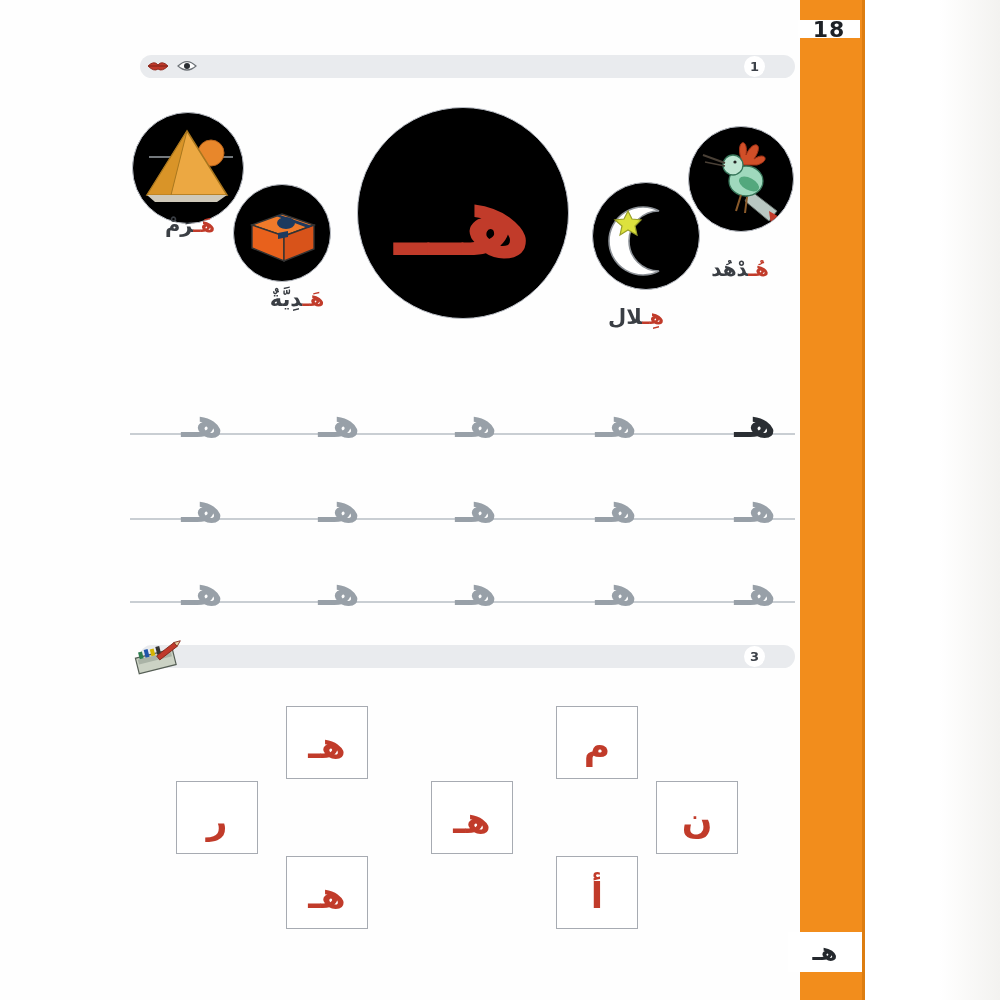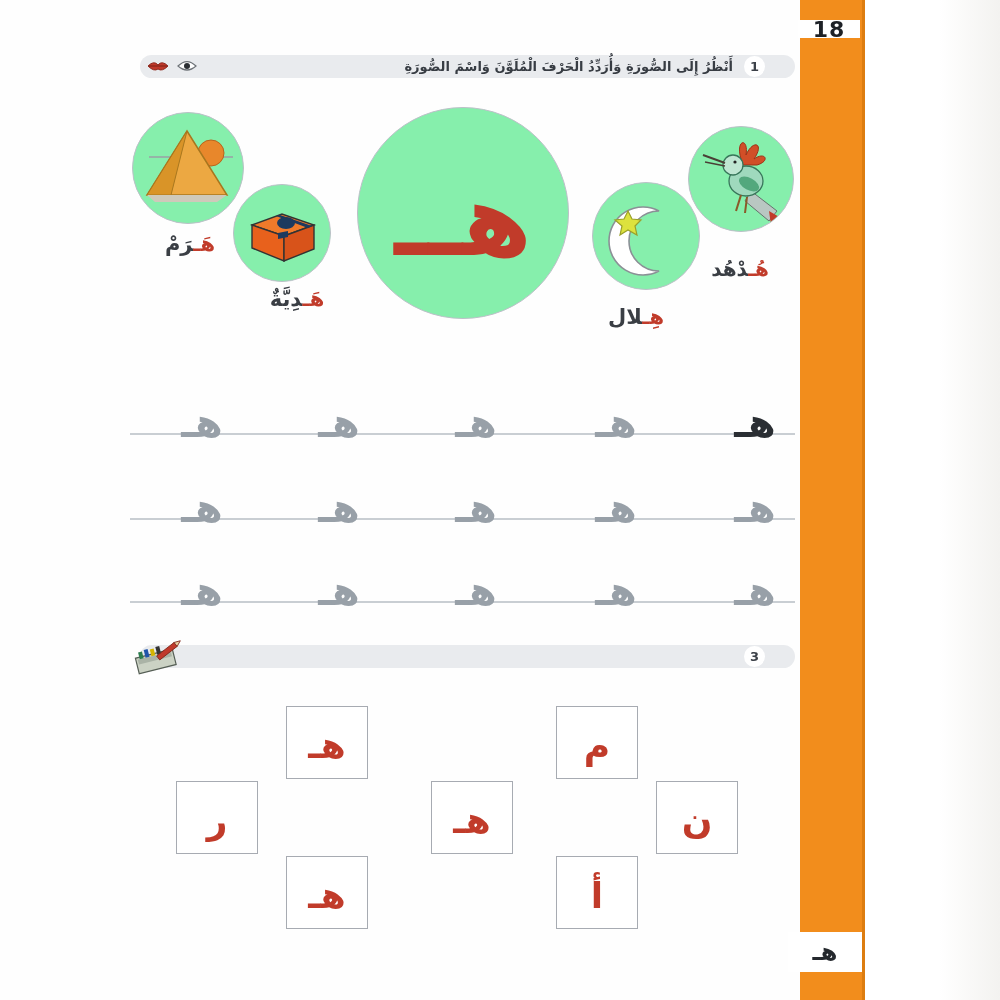--- a/index.html
+++ b/index.html
@@ -21,21 +21,21 @@
   
   .bar{position:absolute;left:140px;width:655px;height:23px;background:#E9EBEE;border-radius:12px;}
   .bar .pill{position:absolute;right:30px;top:1px;width:21px;height:21px;border-radius:50%;
              background:#ffffff;display:flex;align-items:center;justify-content:center;
              font-size:13px;font-weight:bold;color:#3c4148;}
   .bar .txt{position:absolute;right:62px;top:0;line-height:23px;direction:rtl;unicode-bidi:embed;
             font-size:13px;font-weight:600;color:#373c43;white-space:nowrap;}
   .red{color:#C13B2A;}
 
   
-  .circ{position:absolute;border-radius:50%;background:#86efac;border:1px solid #BCC0C8;
+  .circ{position:absolute;border-radius:50%;background:#000000;border:1px solid #BCC0C8;
         display:flex;align-items:center;justify-content:center;overflow:hidden;}
   .bigletter{font-size:100px;font-weight:bold;color:#C13B2A;line-height:1;transform:translateY(8px);}
   .word{position:absolute;direction:rtl;text-align:center;font-size:21px;font-weight:bold;
         color:#3a3e44;line-height:1.3;}
 
   
   .prow{position:absolute;left:130px;width:665px;height:40px;border-bottom:2px solid #C9CED3;}
   .cell{position:absolute;bottom:-10px;width:60px;text-align:center;font-size:40px;font-weight:bold;
         color:#98A0A8;line-height:1;}
   .cell.model{color:#2A2E33;}
@@ -64,34 +64,33 @@
         <path d="M4,9 Q10,3 14,8 Q18,3 24,9 Q18,15 14,12 Q10,15 4,9 Z" fill="#C0392B" stroke="#8e2a1f" stroke-width="1"></path>
         <path d="M5,9 L23,9" stroke="#7a2217" stroke-width="1"></path>
       </svg>
     </span>
     <span class="bar-icons" style="left:36px;top:3px;">
       <svg width="22" height="14" viewBox="0 0 22 14">
         <path d="M2,7 Q11,-2 20,7 Q11,15 2,7 Z" fill="#ffffff" stroke="#6d7277" stroke-width="1.2"></path>
         <circle cx="11" cy="7" r="3" fill="#2b2f33"></circle>
       </svg>
     </span>
-    <span class="txt">أَنْظُرُ إِلَى الصُّورَةِ وَأُرَدِّدُ الْحَرْفَ الْمُلَوَّنَ وَاسْمَ الصُّورَةِ</span>
     <span class="pill">1</span>
   </div>
 
   <div class="circ" style="left:132px;top:112px;width:110px;height:110px;">
     <svg width="106" height="106" viewBox="0 0 106 106">
       <line x1="14" y1="42" x2="98" y2="42" stroke="#9aa0a6" stroke-width="1.5"></line>
       <circle cx="76" cy="38" r="13" fill="#E8872B" stroke="#b8641c" stroke-width="1"></circle>
       <polygon points="52,16 92,80 12,80" fill="#ECA842" stroke="#A8761E" stroke-width="1.5"></polygon>
       <polygon points="52,16 36,80 12,80" fill="#D99428" stroke="#A8761E" stroke-width="1"></polygon>
       <polygon points="12,80 92,80 82,87 20,87" fill="#cfc9ba"></polygon>
     </svg>
   </div>
-  <div class="word" style="left:150px;top:231px;width:80px;">
+  <div class="word" style="left:150px;top:212px;width:80px;">
     <span class="red">هَـ</span><span>رَمْ</span>
   </div>
 
   <div class="circ" style="left:233px;top:184px;width:96px;height:96px;">
     <svg width="92" height="92" viewBox="0 0 92 92">
       <polygon points="16,38 46,27 78,38 48,49" fill="#F07A2A" stroke="#333" stroke-width="1.4"></polygon>
       <polygon points="16,38 48,49 48,74 16,61" fill="#E8611C" stroke="#333" stroke-width="1.4"></polygon>
       <polygon points="48,49 78,38 78,62 48,74" fill="#D8531A" stroke="#333" stroke-width="1.4"></polygon>
       <polygon points="40,29 44,28 76,39 72,41" fill="#1d3a5f"></polygon>
       <polygon points="42,46 52,44 52,50 42,52" fill="#1d3a5f"></polygon>

